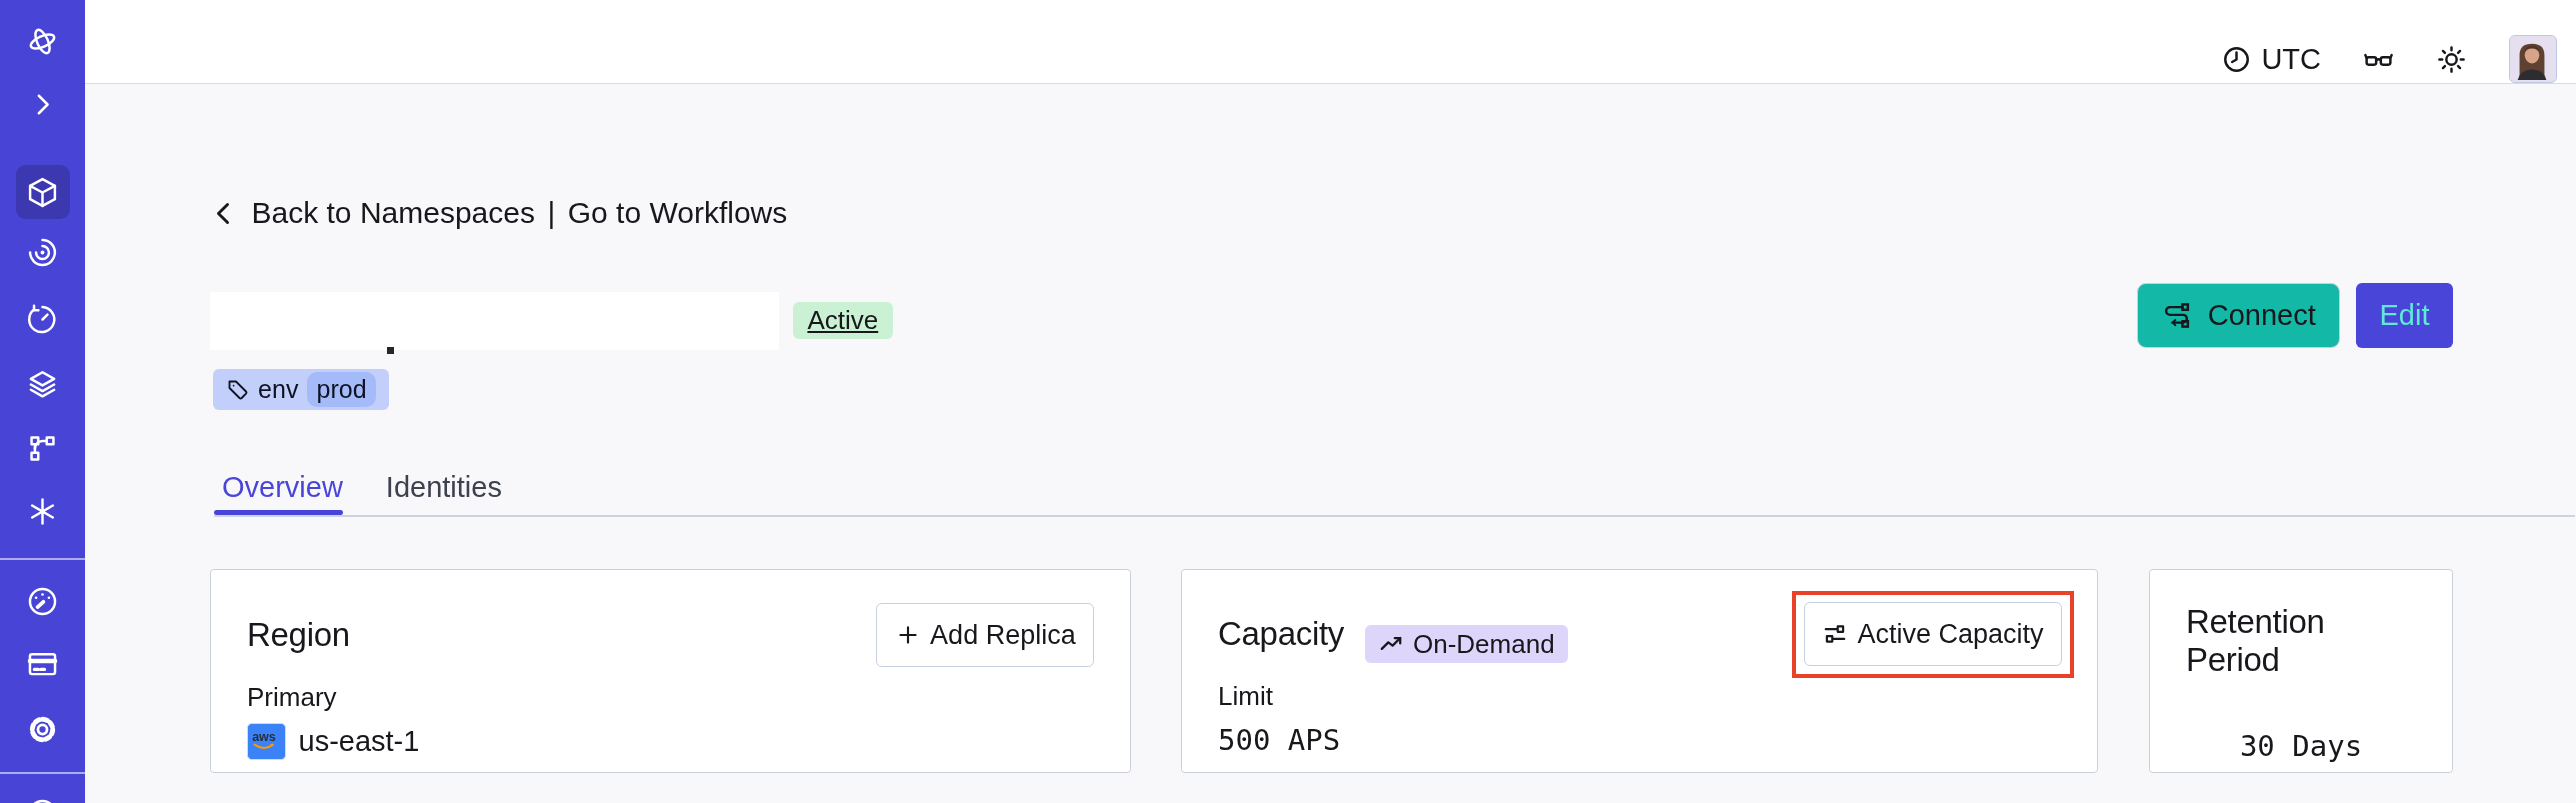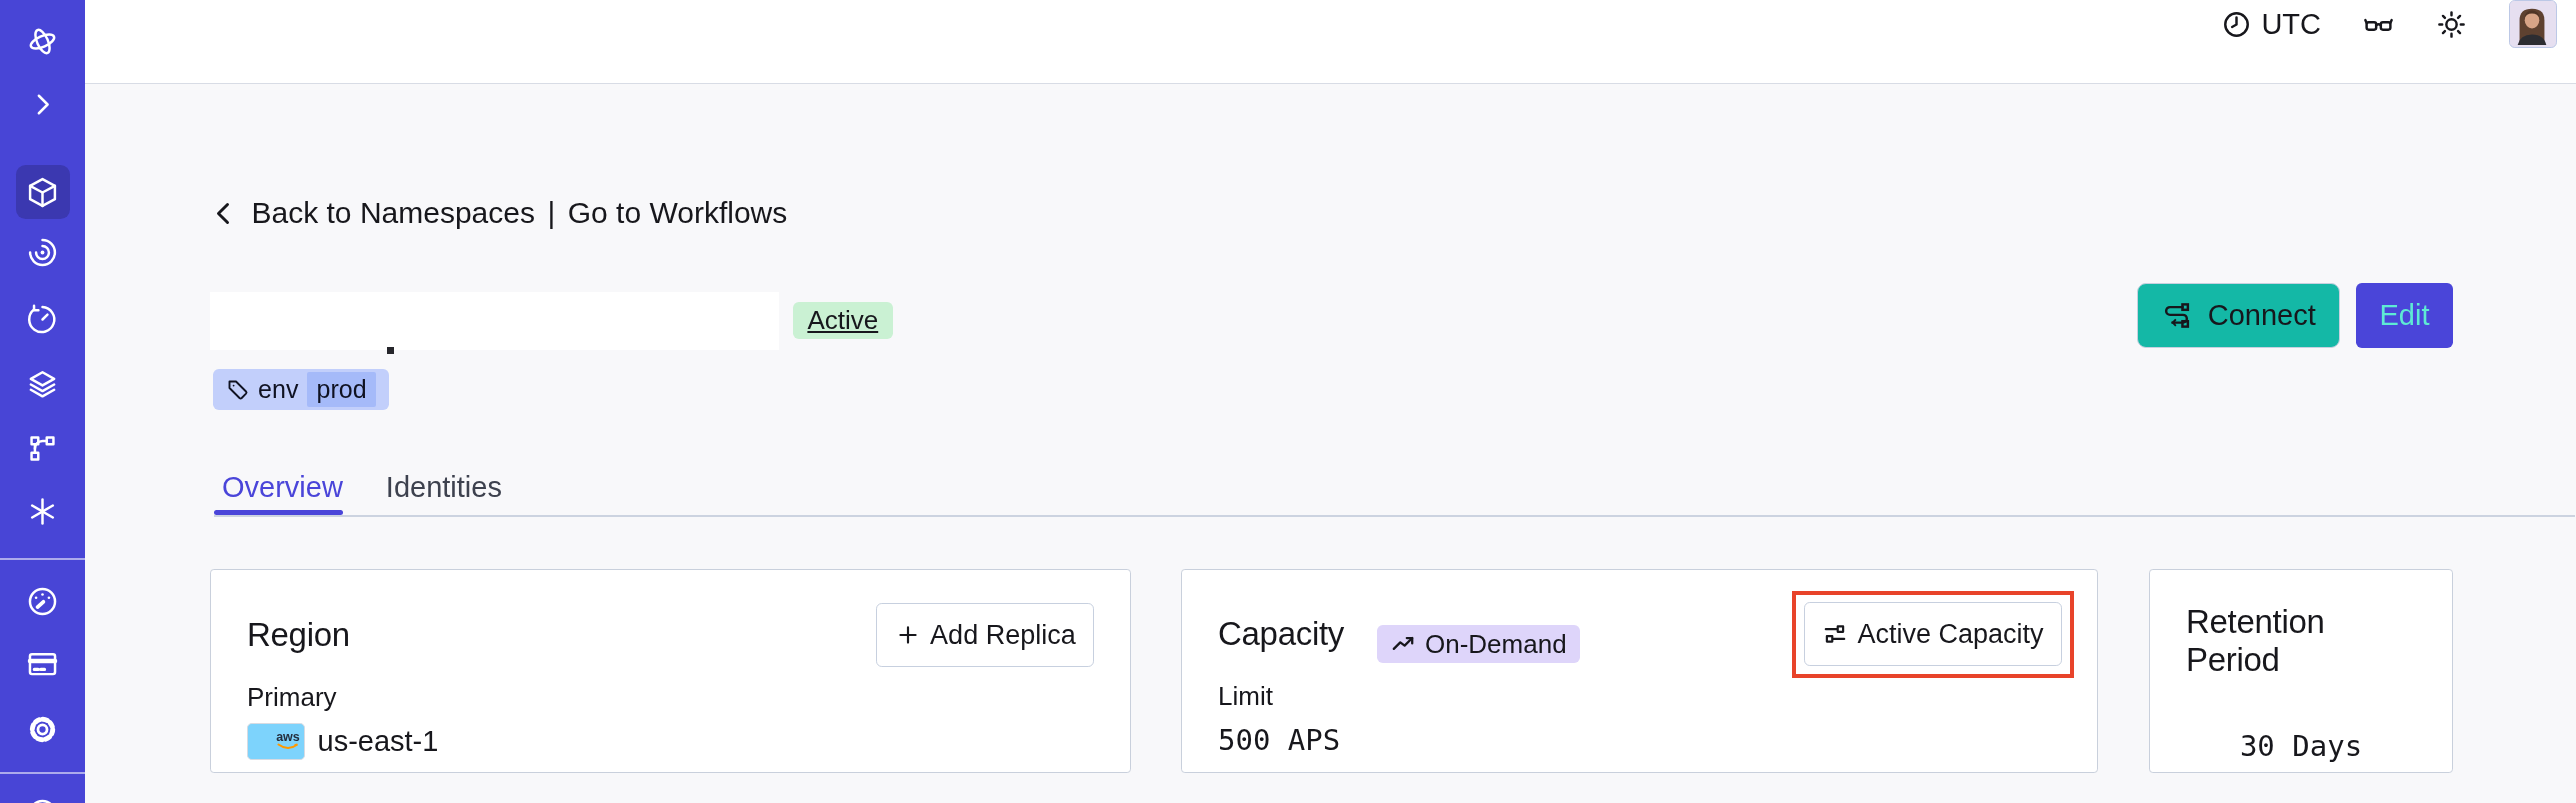--- a/index.html
+++ b/index.html
@@ -10,21 +10,21 @@
   
   .sidebar { position:absolute; left:0; top:0; width:85px; height:804px; background:#4845d6; z-index:5; }
   .side-item { position:absolute; left:50%; transform:translate(-50%,-50%); width:54px; height:54px;
                display:flex; align-items:center; justify-content:center; border-radius:9.6px; cursor:pointer; }
   .side-item.active { background:#3b38b0; }
   .side-item svg { width:35px; height:35px; stroke:#fff; fill:none; stroke-width:1.7; stroke-linecap:round; stroke-linejoin:round; }
   .side-divider { position:absolute; left:0; width:85px; height:1.9px; background:rgba(255,255,255,.55); }
 
   
   .topbar { position:absolute; left:85px; top:0; width:2491px; height:84px; background:#fff;
-            border-bottom:1.9px solid #d8dce5; display:flex; align-items:flex-start; justify-content:flex-end; }
+            border-bottom:1.9px solid #d8dce5; display:flex; align-items:flex-end; justify-content:flex-end; }
   .topbar-right { display:flex; align-items:center; gap:42px; padding-right:19px; }
   .tz { display:flex; align-items:center; gap:9.6px; font-size:29px; cursor:pointer; }
   .tz svg, .top-icon svg { width:31px; height:31px; stroke:#17171c; fill:none; stroke-width:1.9; stroke-linecap:round; stroke-linejoin:round; }
   .top-icon { display:flex; align-items:center; cursor:pointer; background:none; border:none; }
   .avatar { width:48px; height:48px; border-radius:5.8px; border:1.9px solid #bcc8e6; overflow:hidden; cursor:pointer; background:#e6dff0; }
 
   
   .main { position:absolute; left:85px; top:84px; width:2491px; height:719px; background:#f8f8fa; }
 
   .breadcrumb { position:absolute; left:125px; top:112px; display:flex; align-items:center; gap:12.5px;
@@ -41,56 +41,56 @@
   .actions { position:absolute; top:199px; right:123px; display:flex; gap:16.3px; height:65px; }
   .btn-connect { display:flex; align-items:center; gap:16px; padding:0 23px; background:#14b8a6;
                  border:1.9px solid #c7d0df; border-radius:9px; font-size:29px; font-weight:500; color:#17171c; cursor:pointer; }
   .btn-connect svg { width:31px; height:31px; stroke:#17171c; fill:none; stroke-width:1.9; stroke-linecap:square; stroke-linejoin:miter; }
   .btn-edit { width:97px; background:#4a45d9; border:none; border-radius:5.8px; color:#5eead4;
               font-size:29px; font-weight:500; font-family:inherit; cursor:pointer; }
 
   .tag-pill { position:absolute; left:128px; top:285px; height:41px; padding:0 12.5px; border-radius:5.8px;
               background:#c2cffb; display:flex; align-items:center; gap:8.6px; font-size:25px; color:#0f1222; }
   .tag-pill svg { width:24px; height:24px; stroke:#0f1222; fill:none; stroke-width:1.9; stroke-linecap:round; stroke-linejoin:round; }
-  .tag-inner { background:#a5baf9; border-radius:2px; padding:2.9px 9.6px; }
+  .tag-inner { background:#a5baf9; border-radius:10px; padding:2.9px 9.6px; }
 
   .tabs { position:absolute; left:137px; top:387px; display:flex; gap:43px; font-size:29px; }
   .tab { cursor:pointer; }
   .tab.active { color:#4a45d9; font-weight:500; }
   .tab.idle { color:#3d414e; font-weight:500; }
   .tab-underline { position:absolute; left:129px; top:426px; width:129px; height:4.8px; background:#4a45d9; border-radius:2.9px; }
   .tabs-divider { position:absolute; left:129px; top:431px; width:2361px; height:1.9px; background:#ccd3e0; }
 
   
   .card { position:absolute; top:485px; height:204px; background:#fff; border:1.9px solid #c9d0dc; border-radius:3.8px; padding:0 36px; }
   .card-region    { left:125px;  width:921px; }
   .card-capacity  { left:1096px; width:917px; }
   .card-retention { left:2064px; width:304px; }
 
   .card-head { margin-top:33px; min-height:48px; display:flex; align-items:center; justify-content:space-between; }
-  .head-left { display:flex; align-items:center; gap:33px; }
+  .head-left { display:flex; align-items:center; gap:21px; }
   .card-title { font-size:33px; font-weight:500; letter-spacing:-0.3px; }
 
   .btn-light { display:flex; align-items:center; gap:9.6px; height:64px; padding:0 17.3px; background:#fff;
                border:1.9px solid #c7d0df; border-radius:5.8px; font-size:27px; color:#17171c; font-family:inherit; cursor:pointer; white-space:nowrap; }
   .btn-light svg { width:26px; height:26px; stroke:#17171c; fill:none; stroke-width:2; stroke-linecap:round; stroke-linejoin:round; }
 
   .annotation { border:4.8px solid #e8432a; padding:7.7px; margin:-12.5px; }
 
   .field-label { margin-top:15.3px; font-size:26px; }
   .value-row { margin-top:9.6px; display:flex; align-items:center; gap:12.5px; font-size:29px; }
   .mono-value { margin-top:11.5px; font-family:"DejaVu Sans Mono", monospace; font-size:29px; }
   .mono-value.solo { margin-top:50px;text-align:center; }
 
   .badge-ondemand { height:38px; padding:0 13.4px; border-radius:5.8px; background:#ded5fa; display:flex; align-items:center;
                     gap:8.6px; font-size:26px; color:#17171c;margin-top:20px; }
   .badge-ondemand svg { width:26px; height:26px; stroke:#17171c; fill:none; stroke-width:2.1; stroke-linecap:round; stroke-linejoin:round; }
 
-  .aws-badge { width:58px; height:37px; background:#7dd3fc; border:1.9px solid #d7dbe2; border-radius:4.8px;
-               display:flex; align-items:center; justify-content:flex-end; }
+  .aws-badge { width:39px; height:37px; background:#3b82f6; border:1.9px solid #d7dbe2; border-radius:4.8px;
+               display:flex; align-items:center; justify-content:flex-start; }
 </style>
 </head>
 <body>
 
 <div id="app">
 
   <aside class="sidebar">
     <div class="side-item" style="top:41px">
       <svg viewBox="0 0 24 24">
           <ellipse cx="12" cy="12" rx="8.6" ry="3.7" transform="rotate(-24 12 12)"></ellipse>

